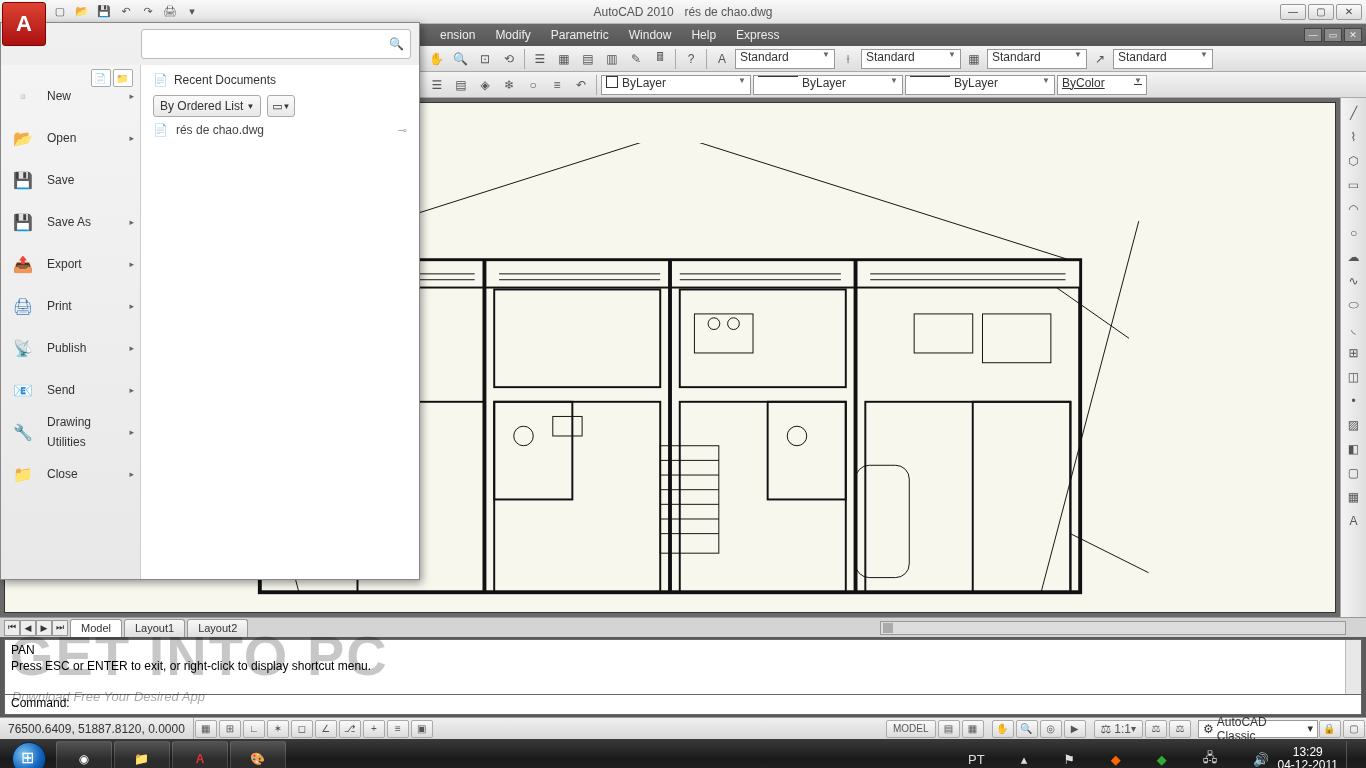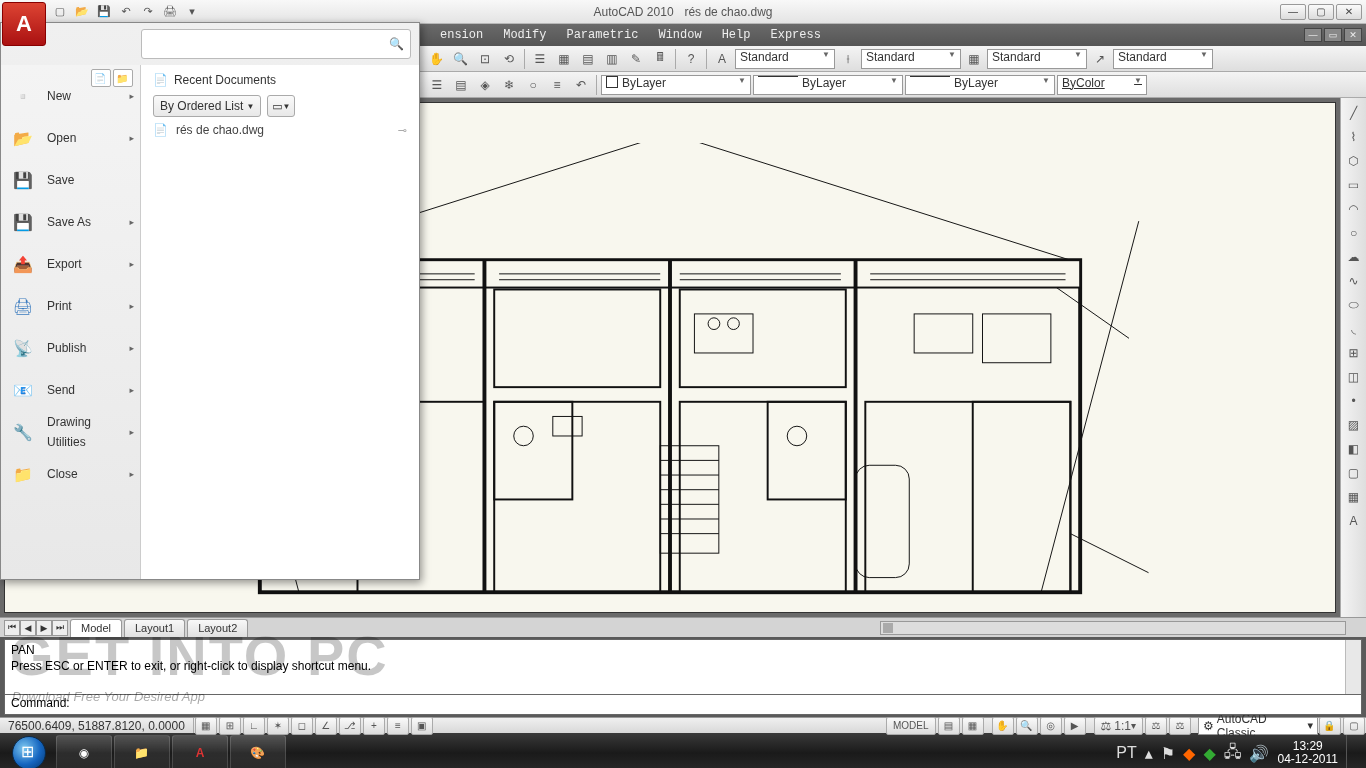--- a/index.html
+++ b/index.html
@@ -9,21 +9,21 @@
 .titlebar { height: 24px; background: linear-gradient(#f8f8f8, #e4e4e4); display: flex; align-items: center; border-bottom: 1px solid #b8b8b8; position: relative; }
 .titlebar .qat { display: flex; align-items: center; gap: 2px; margin-left: 50px; }
 .titlebar .qat-btn { width: 20px; height: 18px; display: flex; align-items: center; justify-content: center; color: #555; font-size: 11px; border-radius: 2px; }
 .titlebar .title-text { position: absolute; left: 50%; transform: translateX(-50%); color: #555; font-size: 13px; }
 .titlebar .win-btns { margin-left: auto; display: flex; gap: 2px; margin-right: 4px; }
 .titlebar .win-btn { width: 26px; height: 16px; border: 1px solid #999; border-radius: 2px; background: linear-gradient(#fafafa,#dcdcdc); display: flex; align-items: center; justify-content: center; font-size: 10px; color: #444; }
 .app-logo { position: absolute; left: 2px; top: 2px; width: 44px; height: 44px; background: linear-gradient(#d43,#a11); border-radius: 3px; border: 1px solid #800; z-index: 100; display:flex; align-items:center; justify-content:center; color:#fff; font-size:22px; font-weight:bold; }
 
 
 .menubar { height: 22px; background: linear-gradient(#6a6a6a,#555); display: flex; align-items: center; padding-left: 430px; color: #eee; }
-.menubar .menu-item { padding: 4px 10px; height: 100%; display: flex; align-items: center; font-family: Liberation Mono, monospace; }
+.menubar .menu-item { padding: 4px 10px; height: 100%; display: flex; align-items: center; }
 .menubar .doc-btns { margin-left: auto; display:flex; gap:2px; margin-right:4px; }
 .menubar .doc-btn { width:18px; height:14px; background:#888; color:#eee; display:flex; align-items:center; justify-content:center; font-size:9px; border:1px solid #444;}
 
 
 .toolbar-row { height: 26px; background: linear-gradient(#f4f4f4,#dedede); border-bottom: 1px solid #aaa; display: flex; align-items: center; padding: 0 4px; gap: 2px; }
 .tool-btn { width: 22px; height: 22px; border: 1px solid transparent; border-radius: 2px; display: flex; align-items: center; justify-content: center; color: #555; font-size: 12px; }
 .tool-sep { width: 1px; height: 20px; background: #aaa; margin: 0 2px; }
 .tool-combo { height: 20px; border: 1px solid #999; background: #fff; display: flex; padding: 0 4px; font-size: 11px; color: #333; position: relative; }
 .tool-combo .dd { margin-left: auto; font-size: 8px; color: #666; }
 
@@ -60,34 +60,34 @@
 .layout-tabs .tab.active { background:#fff; }
 .hscroll { position:absolute; right:20px; left:880px; height:14px; bottom:2px; background:#ddd; border:1px solid #999;}
 .hscroll .thumb{ position:absolute; left:2px; width:10px; top:1px; bottom:1px; background:#aaa;}
 
 
 .cmd-window { height: 56px; background: #fff; border: 1px solid #666; margin: 2px 4px 0 4px; font-family: "Courier New", monospace; font-size: 13px; color: #000; padding: 2px 6px; line-height: 16px; overflow:hidden; position:relative;}
 .cmd-scroll { position:absolute; right:0; top:0; bottom:0; width:16px; background:#e8e8e8; border-left:1px solid #bbb;}
 .cmd-line{ height:20px; background:#fff; border:1px solid #666; border-top:none; margin:0 4px 2px 4px; font-family:"Courier New",monospace; font-size:13px; padding:1px 6px; position:relative;}
 
 
-.statusbar { height: 16px; background: linear-gradient(#f0f0f0,#d8d8d8); border-top: 1px solid #999; display:flex; align-items:center; font-size:11px; color:#333; }
+.statusbar { height: 22px; background: linear-gradient(#f0f0f0,#d8d8d8); border-top: 1px solid #999; display:flex; align-items:center; font-size:11px; color:#333; }
 .statusbar .coords { padding:0 8px; border-right:1px solid #aaa; height:100%; display:flex; align-items:center; }
 .statusbar .status-btn { width:22px; height:18px; border:1px solid #aaa; margin:0 1px; border-radius:2px; background:linear-gradient(#fafafa,#dcdcdc); display:flex; align-items:center; justify-content:center; font-size:10px; color:#555;}
 .statusbar .spacer { flex:1; }
 .status-combo { height:18px; border:1px solid #999; background:#fff; padding:0 4px; display:flex; align-items:center; font-size:11px; }
 
 
 .taskbar { height: 40px; background: linear-gradient(#3a3a3a 0%, #1a1a1a 50%, #2a2a2a 100%); display:flex; align-items:center; padding:0 4px; }
 .start-btn { width:50px; height:36px; border-radius:4px; display:flex; align-items:center; justify-content:center; }
 .start-orb { width:34px; height:34px; border-radius:50%; background: radial-gradient(circle at 35% 35%, #7ec8f0, #1565c0 55%, #03356a); border:1px solid #0b2a4a; position:relative;}
 .start-orb::before{content:"⊞"; color:#fff; position:absolute; left:8px; top:5px; font-size:16px;}
 .task-btn { width:56px; height:36px; margin-left:2px; border-radius:3px; background: linear-gradient(rgba(255,255,255,0.15),rgba(255,255,255,0.02)); border:1px solid rgba(255,255,255,0.15); display:flex; align-items:center; justify-content:center; font-size:18px;}
 .tray { margin-left:auto; display:flex; align-items:center; gap:8px; color:#fff; font-size:11px; padding-right:8px;}
-.tray .tray-ico { font-size:16px; color:#ddd; }
+.tray .tray-ico { font-size:13px; color:#ddd;margin-left:28px; }
 .tray .clock { text-align:center; line-height:13px; font-size:11px; }
 
 
 .floorplan { position:absolute; left:10px; right:10px; top:40px; bottom:10px; }
 .watermark { position:absolute; left:10px; bottom:80px; font-size:56px; color:rgba(0,0,0,0.22); font-weight:bold; letter-spacing:2px; pointer-events:none; font-family: Arial; z-index:200;}
 .watermark2 { position:absolute; left:12px; bottom:64px; font-size:13px; color:rgba(0,0,0,0.35); font-style:italic; z-index:200;}
 </style>
 </head>
 <body>
 

